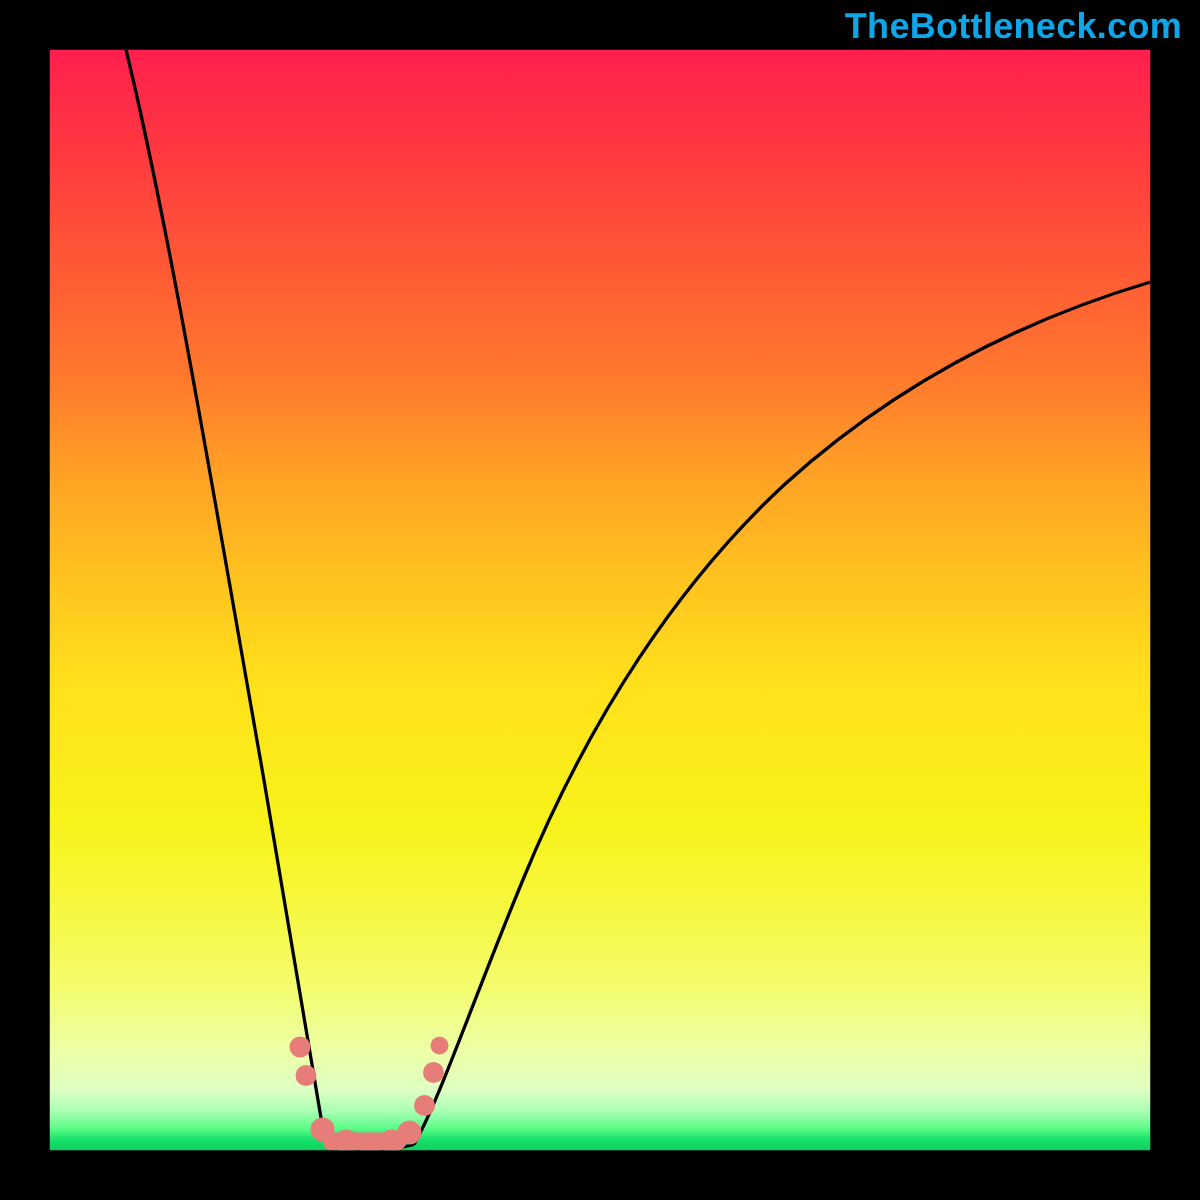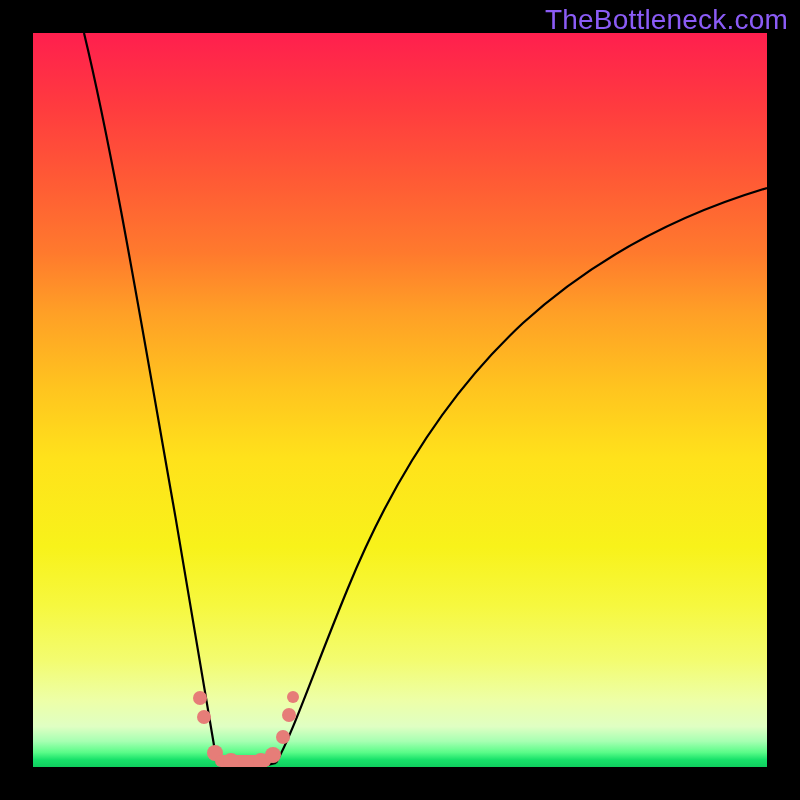--- a/index.html
+++ b/index.html
@@ -14,23 +14,23 @@
   .frame {
     position: relative;
     width: 800px;
     height: 800px;
     background: #000;
   }
   .watermark {
     position: absolute;
     top: 4px;
     right: 12px;
-    color: #8b5cf6;
-    font-size: 28px;
-    font-weight: 400;
+    color: #0ea5e9;
+    font-size: 24px;
+    font-weight: 700;
     letter-spacing: 0.2px;
     z-index: 5;
   }
   .plot-area {
     position: absolute;
     left: 33px;
     top: 33px;
     width: 734px;
     height: 734px;
     overflow: hidden;

